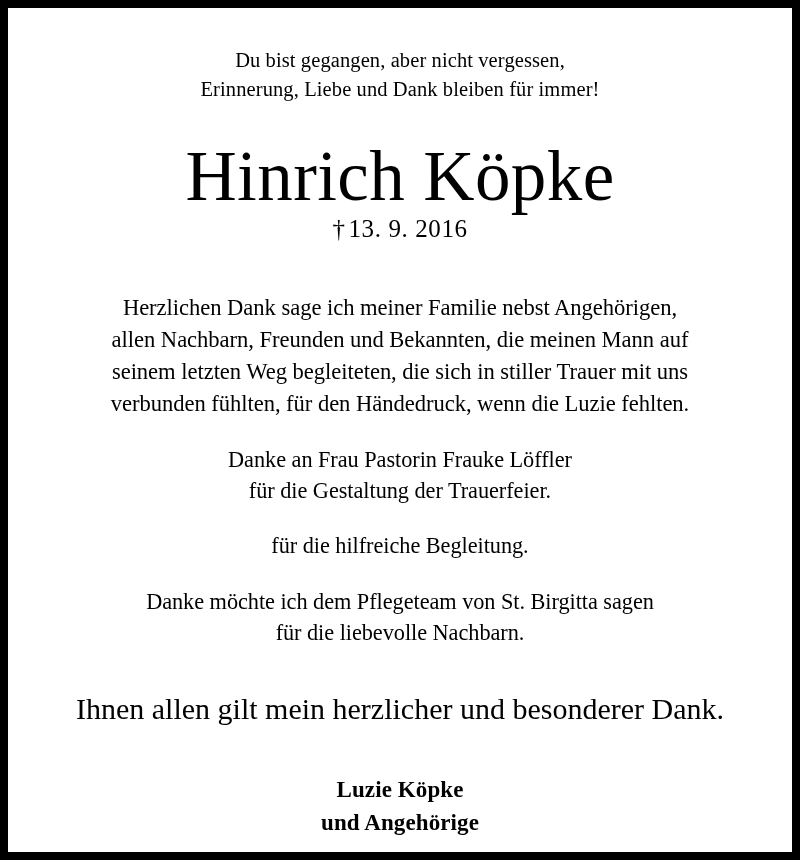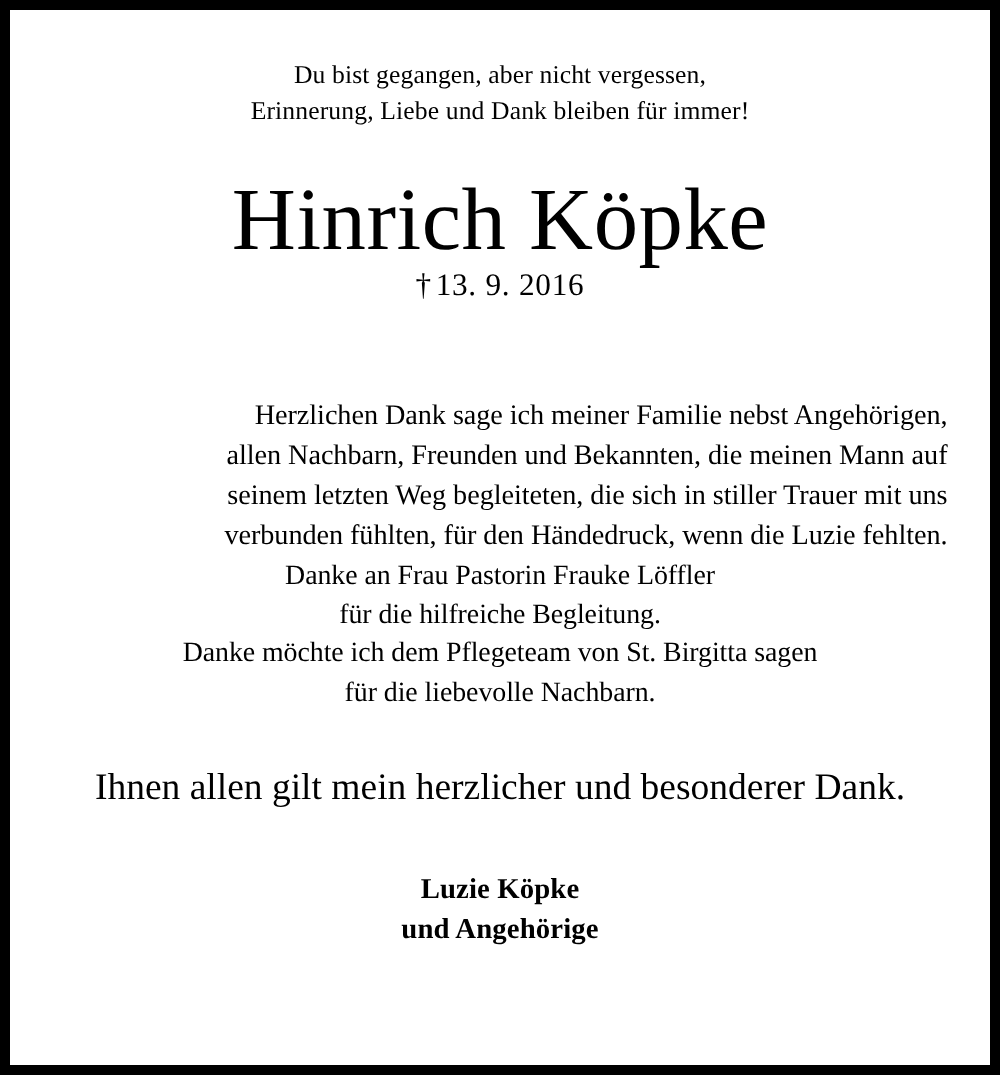--- a/index.html
+++ b/index.html
@@ -59,34 +59,34 @@
     letter-spacing: 0.6px;
     white-space: nowrap;
   }
 
   .dagger {
     font-size: 25px;
     padding-right: 3px;
   }
 
   .body-paragraph {
-    margin-top: 72px;
+    margin-top: 48px;
     width: 716px;
     font-size: 22.6px;
     line-height: 1.415;
     letter-spacing: -0.05px;
-    text-align: right;
   }
 
   .body-paragraph .line {
     display: block;
     white-space: nowrap;
   }
 
   .thanks-block {
+    margin-top: 24px;
     width: 716px;
     font-size: 22.3px;
     line-height: 1.4;
     letter-spacing: -0.05px;
   }
 
   .thanks-block .line {
     display: block;
     white-space: nowrap;
   }
@@ -131,20 +131,21 @@
 
     <div class="body-paragraph">
       <span class="line">Herzlichen Dank sage ich meiner Familie nebst Angehörigen,</span>
       <span class="line">allen Nachbarn, Freunden und Bekannten, die meinen Mann auf</span>
       <span class="line">seinem letzten Weg begleiteten, die sich in stiller Trauer mit uns</span>
       <span class="line">verbunden fühlten, für den Händedruck, wenn die Luzie fehlten.</span>
     </div>
 
     <div class="thanks-block">
       <span class="line">Danke an Frau Pastorin Frauke Löffler</span>
+      <span class="line">für die Gestaltung der Trauerfeier.</span>
     </div>
 
     <div class="thanks-block">
       <span class="line">für die hilfreiche Begleitung.</span>
     </div>
 
     <div class="thanks-block">
       <span class="line">Danke möchte ich dem Pflegeteam von St. Birgitta sagen</span>
       <span class="line">für die liebevolle Nachbarn.</span>
     </div>

